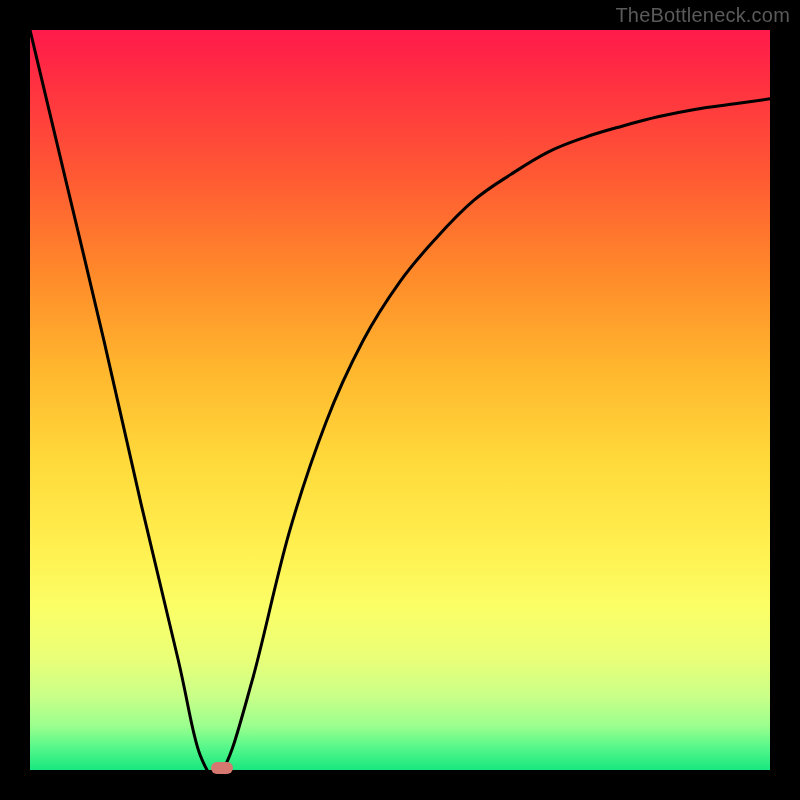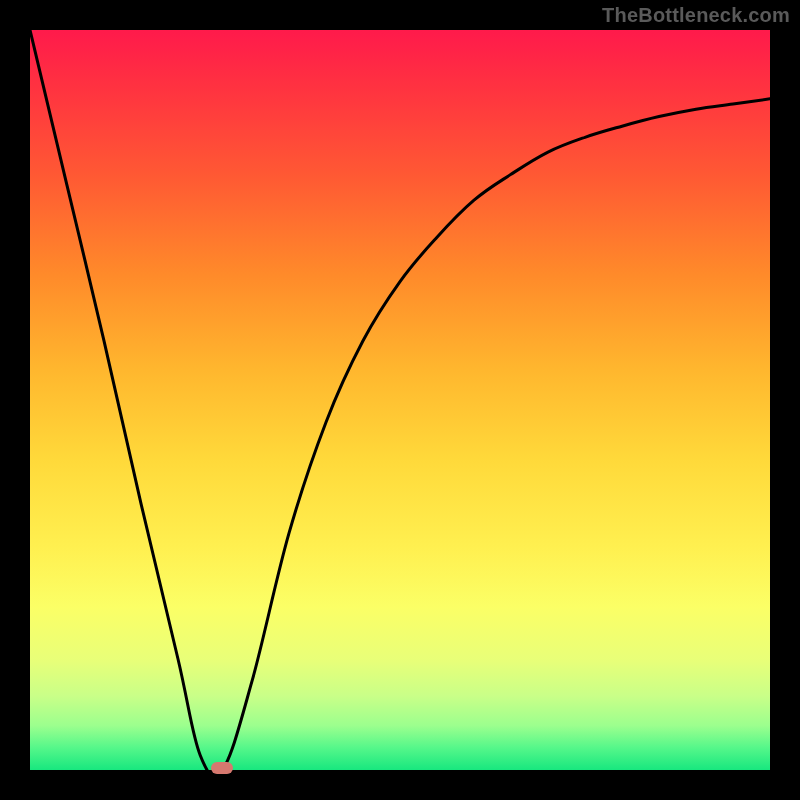--- a/index.html
+++ b/index.html
@@ -38,21 +38,21 @@
       #55f78a 97%,
       #18e77f 100%
     );
   }
   .watermark {
     position: absolute;
     top: 4px;
     right: 10px;
     color: #5a5a5a;
     font-size: 20px;
-    font-weight: 700;
+    font-weight: 400;
     letter-spacing: 0.2px;
     user-select: none;
   }
   svg.curve {
     position: absolute;
     left: 0;
     top: 0;
     width: 100%;
     height: 100%;
   }

